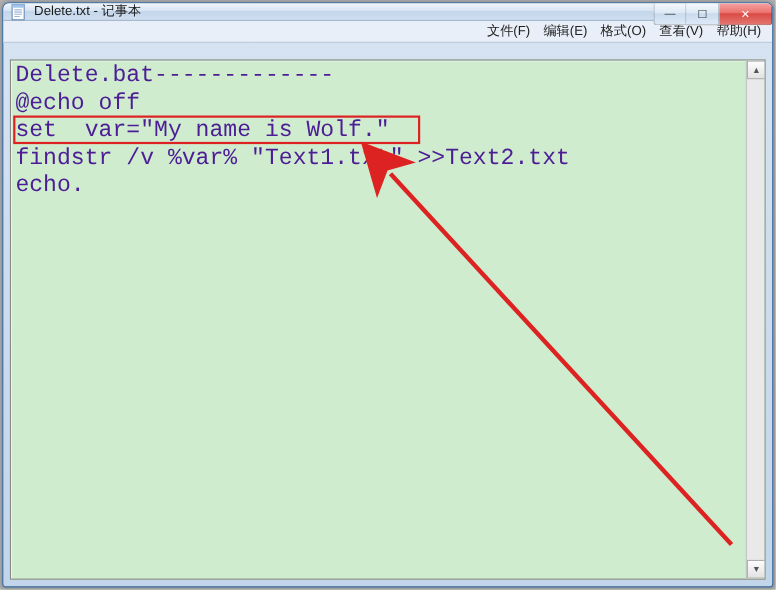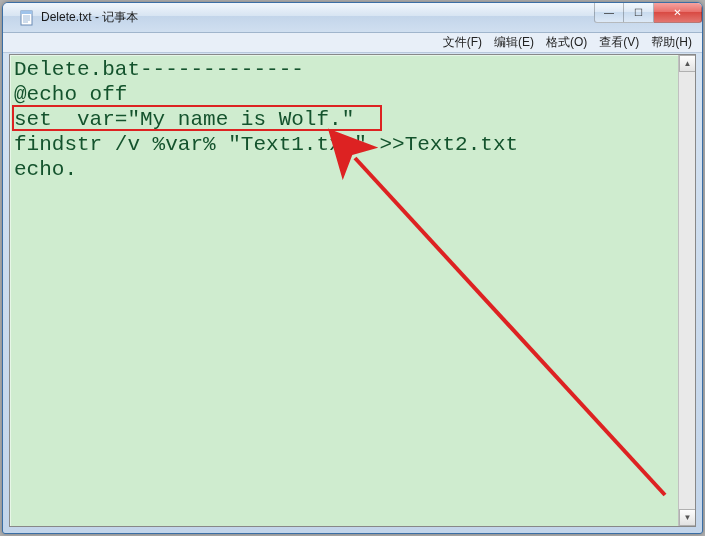--- a/index.html
+++ b/index.html
@@ -18,25 +18,25 @@
     top: 2px;
     width: 701px;
     height: 532px;
     border: 1px solid #3a6ea5;
     border-radius: 6px 6px 3px 3px;
     background: linear-gradient(to bottom, #d7e4f2 0%, #c3d5ea 100%);
     box-shadow: 0 0 4px rgba(0,0,0,0.3);
     overflow: hidden;
   }
   .titlebar {
-    height: 30px;
+    height: 16px;
     background: linear-gradient(to bottom, #f0f6fc 0%, #d7e4f2 45%, #c3d5ea 46%, #d0dff0 100%);
     display: flex;
     align-items: center;
-    padding: 0 16px;
+    padding: 0 6px;
     border-bottom: 1px solid #a0b5cc;
     position: relative;
   }
   .app-icon {
     width: 16px;
     height: 16px;
     margin-right: 6px;
     flex-shrink: 0;
   }
   .titletext {
@@ -101,21 +101,21 @@
     box-shadow: inset 1px 1px 0 rgba(255,255,255,0.5);
     overflow: hidden;
   }
   .editor {
     position: absolute;
     inset: 0;
     padding: 2px 4px;
     font-family: "SimSun","NSimSun","MS Gothic","Courier New",monospace;
     font-size: 21px;
     line-height: 25px;
-    color: #14532d;
+    color: #4c1d95;
     white-space: pre;
     background: transparent;
     overflow: hidden;
   }
   .scrollbar-v {
     position: absolute;
     right: 0;
     top: 0;
     bottom: 0;
     width: 17px;

